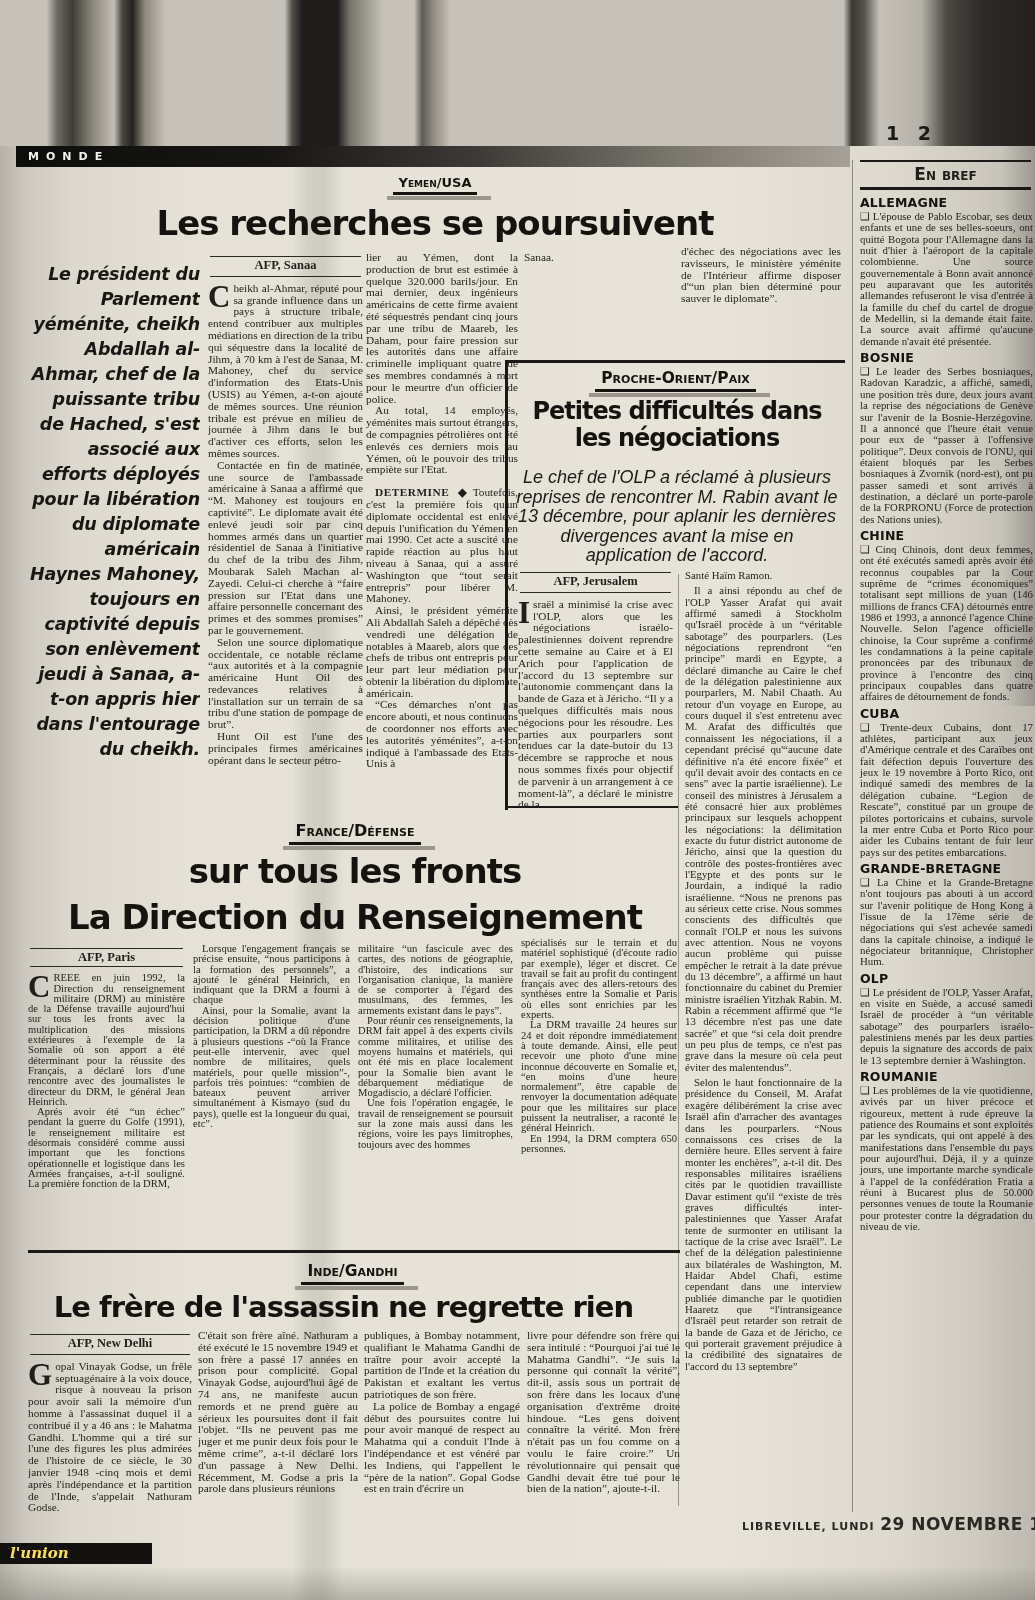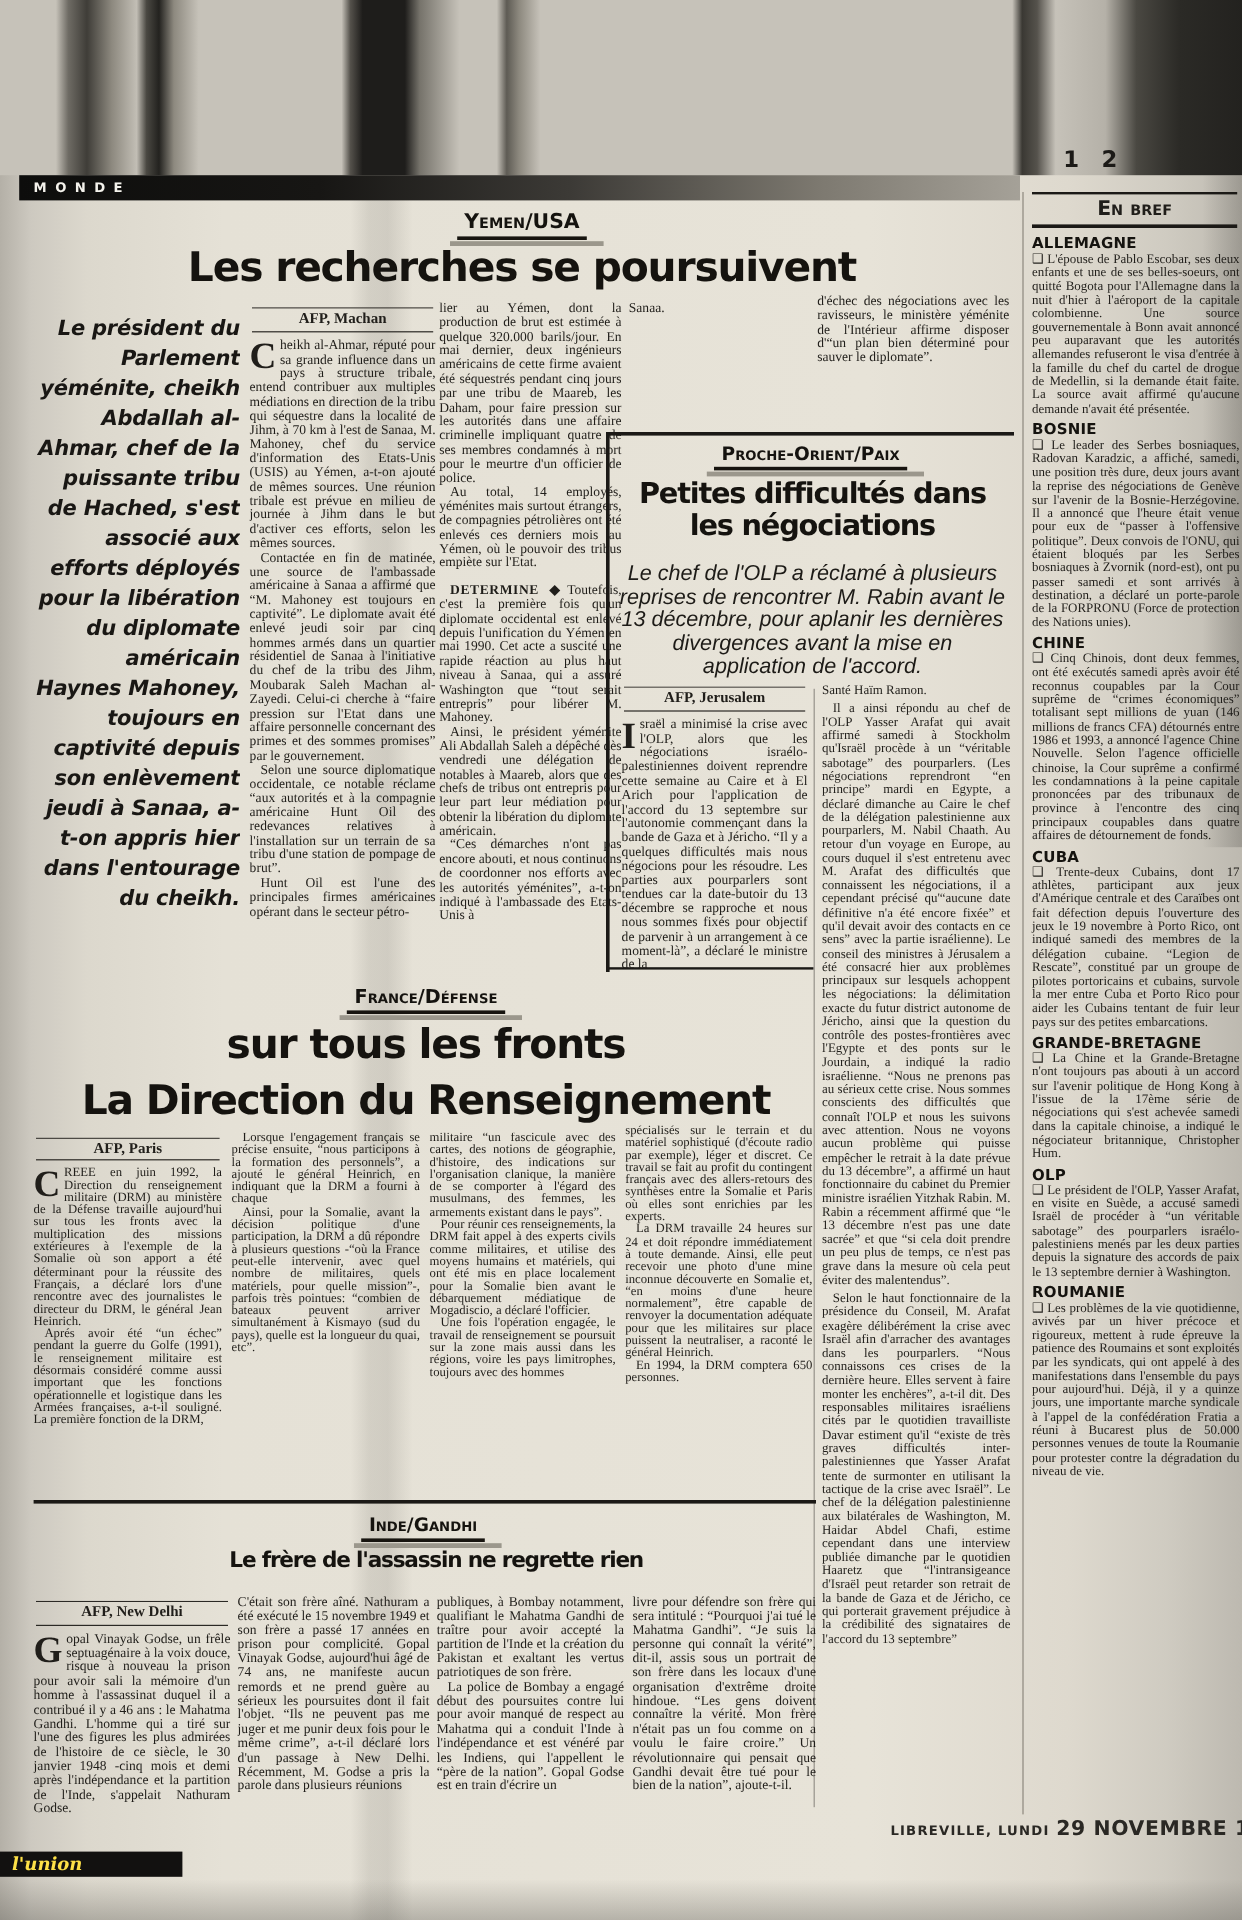--- a/index.html
+++ b/index.html
@@ -12,21 +12,21 @@
     background:linear-gradient(90deg,#c6c2b9 0,#c6c2b9 4.5%,#6e6b64 5.5%,#3f3d38 7%,#8d897f 9%,#c2beb5 11%,#4a4842 11.8%,#23221f 12.8%,#8d897f 14%,#c6c2b9 16%,#c6c2b9 27.5%,#55524c 28.2%,#1e1d1b 29.2%,#1e1d1b 32.6%,#76736b 33.8%,#c6c2b9 37%,#c6c2b9 40%,#5e5b54 40.8%,#8d897f 41.8%,#c6c2b9 43.5%,#c6c2b9 81.5%,#3a3833 82.3%,#55524c 83.5%,#c6c2b9 85%,#b5b1a8 89%,#4a4842 91.5%,#2b2a26 95%,#23221f 100%);}
   #streak{left:292px;top:146px;width:52px;height:1454px;background:linear-gradient(90deg,rgba(50,48,44,0) 0,rgba(50,48,44,.10) 30%,rgba(50,48,44,.12) 60%,rgba(50,48,44,0) 100%);}
   #right-shade{left:1002px;top:146px;width:33px;height:560px;background:linear-gradient(90deg,rgba(40,39,35,0) 0,rgba(40,39,35,.22) 100%);}
   #bottom-shade{left:0;top:1566px;width:1035px;height:34px;background:linear-gradient(180deg,rgba(90,88,82,0) 0,rgba(90,88,82,.35) 100%);}
   
   #monde-banner{left:16px;top:146px;width:834px;height:21px;
     background:linear-gradient(90deg,#0d0d0c 0,#171614 30%,#3c3a36 55%,#7d7970 80%,#a5a198 100%);
     color:#f4f2ec;font-family:"DejaVu Sans",sans-serif;font-weight:bold;font-size:11px;
     letter-spacing:7px;line-height:21px;padding-left:12px;box-sizing:border-box;}
   #page-num{left:886px;top:122px;font-family:"DejaVu Sans",sans-serif;font-weight:bold;font-size:19px;letter-spacing:6px;color:#1c1a17;}
-  .kicker{font-family:"DejaVu Sans",sans-serif;font-weight:bold;font-variant:small-caps;font-size:17px;color:#15130f;text-align:center;}
+  .kicker{font-family:"DejaVu Sans",sans-serif;font-weight:bold;font-variant:small-caps;font-size:13px;color:#15130f;text-align:center;}
   .kicker>span{display:inline-block;position:relative;padding:0 6px 2px;border-bottom:3px solid #17140f;}
   .kicker>span::after{content:"";position:absolute;left:-6px;right:-14px;bottom:-8px;height:4px;background:#9b978c;}
   .headline{font-family:"DejaVu Sans",sans-serif;font-weight:bold;color:#15130f;text-align:center;letter-spacing:-1px;}
   .byline{font-family:"Liberation Serif",serif;font-weight:bold;font-size:12.5px;text-align:center;
     border-top:1.5px solid #2b2925;border-bottom:1.5px solid #2b2925;padding:3px 0 4px;margin:0 2px 6px;}
   
   .col{overflow:hidden;text-align:justify;font-size:11.3px;line-height:11.8px;}
   .col p{margin:0;}
   .p{text-indent:9px;}
   .ni{text-indent:0;}
@@ -63,21 +63,21 @@
 
   <div class="abs" id="monde-banner">MONDE</div>
   <div class="abs" id="page-num">1 2</div>
 
   <div class="abs kicker" style="left:25px;top:175px;width:820px;"><span>Yemen/USA</span></div>
   <div class="abs headline" style="left:25px;top:203px;width:820px;font-size:34px;">Les recherches se poursuivent</div>
 
   <div class="abs" id="y-intro" style="left:28px;top:262px;width:172px;height:552px;">Le président du Parlement yéménite, cheikh Abdallah al-Ahmar, chef de la puissante tribu de Hached, s'est associé aux efforts déployés pour la libération du diplomate américain Haynes Mahoney, toujours en captivité depuis son enlèvement jeudi à Sanaa, a-t-on appris hier dans l'entourage du cheikh.</div>
 
   <div class="abs col" style="left:208px;top:256px;width:155px;height:558px;">
-    <div class="byline">AFP, Machan</div>
+    <div class="byline">AFP, Sanaa</div>
     <p class="ni"><span class="dc">C</span><span>heikh al-Ahmar, réputé pour sa grande influence dans un pays à structure tribale, entend contribuer aux multiples médiations en direction de la tribu qui séquestre dans la localité de Jihm, à 70 km à l'est de Sanaa, M. Mahoney, chef du service d'information des Etats-Unis (USIS) au Yémen, a-t-on ajouté de mêmes sources. Une réunion tribale est prévue en milieu de journée à Jihm dans le but d'activer ces efforts, selon les mêmes sources.</span></p>
     <p class="p">Contactée en fin de matinée, une source de l'ambassade américaine à Sanaa a affirmé que “M. Mahoney est toujours en captivité”. Le diplomate avait été enlevé jeudi soir par cinq hommes armés dans un quartier résidentiel de Sanaa à l'initiative du chef de la tribu des Jihm, Moubarak Saleh Machan al-Zayedi. Celui-ci cherche à “faire pression sur l'Etat dans une affaire personnelle concernant des primes et des sommes promises” par le gouvernement.</p>
     <p class="p">Selon une source diplomatique occidentale, ce notable réclame “aux autorités et à la compagnie américaine Hunt Oil des redevances relatives à l'installation sur un terrain de sa tribu d'une station de pompage de brut”.</p>
     <p class="p">Hunt Oil est l'une des principales firmes américaines opérant dans le secteur pétro-</p>
   </div>
 
   <div class="abs col" style="left:366px;top:252px;width:152px;height:566px;">
     <p class="ni">lier au Yémen, dont la production de brut est estimée à quelque 320.000 barils/jour. En mai dernier, deux ingénieurs américains de cette firme avaient été séquestrés pendant cinq jours par une tribu de Maareb, les Daham, pour faire pression sur les autorités dans une affaire criminelle impliquant quatre de ses membres condamnés à mort pour le meurtre d'un officier de police.</p>
     <p class="p">Au total, 14 employés, yéménites mais surtout étrangers, de compagnies pétrolières ont été enlevés ces derniers mois au Yémen, où le pouvoir des tribus empiète sur l'Etat.</p>
     <p class="p" style="margin-top:11px;"><b class="det">DETERMINE ◆</b><span>Toutefois, c'est la première fois qu'un diplomate occidental est enlevé depuis l'unification du Yémen en mai 1990. Cet acte a suscité une rapide réaction au plus haut niveau à Sanaa, qui a assuré Washington que “tout serait entrepris” pour libérer M. Mahoney.</span></p>
@@ -134,21 +134,21 @@
     <p class="p">Une fois l'opération engagée, le travail de renseignement se poursuit sur la zone mais aussi dans les régions, voire les pays limitrophes, toujours avec des hommes</p>
   </div>
   <div class="abs col f-body" style="left:521px;top:938px;width:156px;height:300px;">
     <p class="ni">spécialisés sur le terrain et du matériel sophistiqué (d'écoute radio par exemple), léger et discret. Ce travail se fait au profit du contingent français avec des allers-retours des synthèses entre la Somalie et Paris où elles sont enrichies par les experts.</p>
     <p class="p">La DRM travaille 24 heures sur 24 et doit répondre immédiatement à toute demande. Ainsi, elle peut recevoir une photo d'une mine inconnue découverte en Somalie et, “en moins d'une heure normalement”, être capable de renvoyer la documentation adéquate pour que les militaires sur place puissent la neutraliser, a raconté le général Heinrich.</p>
     <p class="p">En 1994, la DRM comptera 650 personnes.</p>
   </div>
   <div class="abs rule" style="left:28px;top:1250px;width:652px;height:3px;"></div>
 
   <div class="abs kicker" style="left:25px;top:1262px;width:655px;font-size:15.5px;"><span>Inde/Gandhi</span></div>
-  <div class="abs headline" style="left:36px;top:1290px;width:655px;font-size:18px;">Le frère de l'assassin ne regrette rien</div>
+  <div class="abs headline" style="left:16px;top:1290px;width:655px;font-size:29px;">Le frère de l'assassin ne regrette rien</div>
 
   <div class="abs col" style="left:28px;top:1334px;width:164px;height:206px;">
     <div class="byline">AFP, New Delhi</div>
     <p class="ni"><span class="dc">G</span><span>opal Vinayak Godse, un frêle septuagénaire à la voix douce, risque à nouveau la prison pour avoir sali la mémoire d'un homme à l'assassinat duquel il a contribué il y a 46 ans : le Mahatma Gandhi. L'homme qui a tiré sur l'une des figures les plus admirées de l'histoire de ce siècle, le 30 janvier 1948 -cinq mois et demi après l'indépendance et la partition de l'Inde, s'appelait Nathuram Godse.</span></p>
   </div>
   <div class="abs col" style="left:198px;top:1330px;width:160px;height:214px;">
     <p class="ni">C'était son frère aîné. Nathuram a été exécuté le 15 novembre 1949 et son frère a passé 17 années en prison pour complicité. Gopal Vinayak Godse, aujourd'hui âgé de 74 ans, ne manifeste aucun remords et ne prend guère au sérieux les poursuites dont il fait l'objet. “Ils ne peuvent pas me juger et me punir deux fois pour le même crime”, a-t-il déclaré lors d'un passage à New Delhi. Récemment, M. Godse a pris la parole dans plusieurs réunions</p>
   </div>
   <div class="abs col" style="left:364px;top:1330px;width:156px;height:214px;">
     <p class="ni">publiques, à Bombay notamment, qualifiant le Mahatma Gandhi de traître pour avoir accepté la partition de l'Inde et la création du Pakistan et exaltant les vertus patriotiques de son frère.</p>

